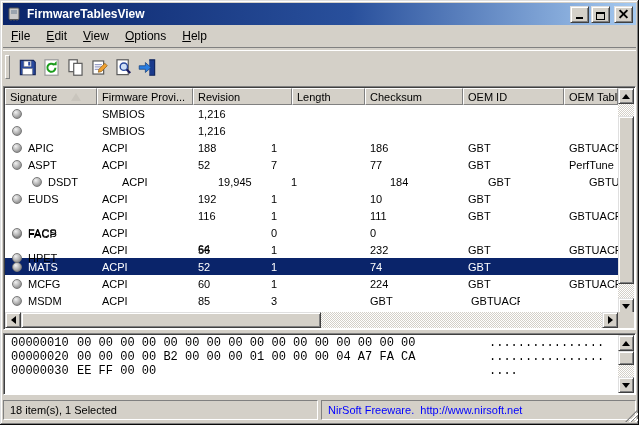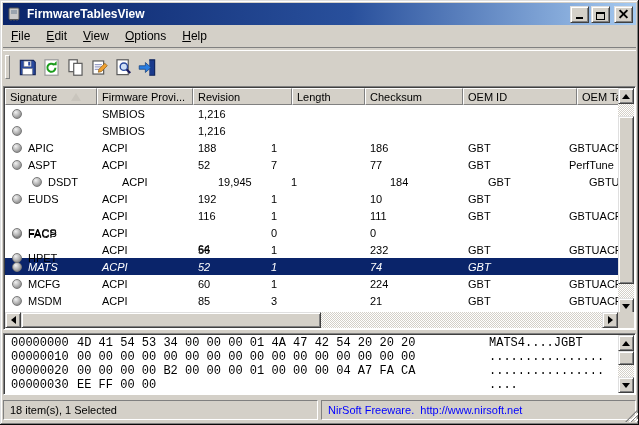--- a/index.html
+++ b/index.html
@@ -46,21 +46,21 @@
   .lv-header{position:absolute;left:1px;top:1px;height:17px;display:flex;overflow:hidden;width:613px;}
   .lv-h{height:17px;background:var(--face);box-sizing:border-box;flex:none;
     border-top:1px solid #fff;border-left:1px solid #fff;
     border-right:1px solid #808080;border-bottom:1px solid #808080;
     font-size:11px;display:flex;align-items:center;padding:0 4px;overflow:hidden;white-space:nowrap;}
   .sort-asc{width:0;height:0;margin-left:14px;
     border-left:5px solid transparent;border-right:5px solid transparent;
     border-bottom:8px solid #c9c5bd;}
   .lv-body{position:absolute;left:1px;top:18px;width:613px;height:207px;overflow:hidden;background:#fff;}
   .lv-row{display:flex;height:17px;align-items:center;font-size:11px;}
-  .lv-row.sel{background:var(--sel);color:#fff;font-style:italic;}
+  .lv-row.sel{background:var(--sel);color:#fff;}
   .lv-c{flex:none;box-sizing:border-box;padding-left:5px;white-space:nowrap;overflow:hidden;
     display:flex;align-items:center;height:17px;}
   .sphere{width:10px;height:10px;border-radius:50%;flex:none;margin:0 6px 0 2px;
     background:radial-gradient(circle at 35% 30%,#f2f2f2,#bbb 45%,#8d8d8d 78%,#6f6f6f);
     border:1px solid #7a7a7a;box-sizing:border-box;}
   
   .sb-btn{background:var(--face);border:1px solid;border-color:#dfdfdf #404040 #404040 #dfdfdf;
     box-shadow:inset 1px 1px 0 #fff,inset -1px -1px 0 #808080;box-sizing:border-box;
     display:flex;align-items:center;justify-content:center;}
   .sb-track{background-color:#fff;background-image:conic-gradient(#d4d0c8 25%,transparent 0 50%,#d4d0c8 0 75%,transparent 0);background-size:2px 2px;}
@@ -192,21 +192,21 @@
         </div>
         <div class="lv-h" style="width: 99px;">
           <span class="lv-h-lab">Revision</span>
         </div>
         <div class="lv-h" style="width: 73px;">
           <span class="lv-h-lab">Length</span>
         </div>
         <div class="lv-h" style="width: 98px;">
           <span class="lv-h-lab">Checksum</span>
         </div>
-        <div class="lv-h" style="width: 114px;">
+        <div class="lv-h" style="width: 101px;">
           <span class="lv-h-lab">OEM ID</span>
         </div>
         <div class="lv-h" style="width: 54px;">
           <span class="lv-h-lab">OEM Table</span>
         </div>
       </div>
     <div class="lv-body">
         <div class="lv-row">
           <div class="lv-c" style="width: 92px;">
             <span class="sphere"></span>
@@ -340,21 +340,20 @@
           <div class="lv-c" style="width: 54px;">GBTUACPI</div>
         </div>
         <div class="lv-row">
           <div class="lv-c" style="width: 92px;">
             <span class="sphere"></span>
             <span>MSDM</span>
           </div>
           <div class="lv-c" style="width: 96px;">ACPI</div>
           <div class="lv-c" style="width: 73px;">85</div>
           <div class="lv-c" style="width: 99px;">3</div>
-          <div class="lv-c" style="width: 98px;">21</div>
           <div class="lv-c" style="width: 101px;">GBT</div>
           <div class="lv-c" style="width: 54px;">GBTUACPI</div>
         </div>
         <div class="lv-row">
           <div class="lv-c" style="width: 92px;">
             <span>RSDT</span>
           </div>
           <div class="lv-c" style="width: 96px;">ACPI</div>
           <div class="lv-c" style="width: 73px;">84</div>
           <div class="lv-c" style="width: 99px;">1</div>
@@ -383,21 +382,20 @@
       <div class="sb-thumb"></div>
       <div class="sb-btn" style="left:597px;">
           <div class="tri right"></div>
         </div>
     </div>
     <div class="lv-corner"></div>
   </div>
 
   <div class="hexpanel">
     <div class="hex-lines">
-        <div class="hexline"><span class="ha">00000000</span><span class="hb">4D 41 54 53 34 00 00 00 01 4A 47 42 54 20 20 20</span><span class="hc">MATS4....JGBT</span></div>
         <div class="hexline"><span class="ha">00000010</span><span class="hb">00 00 00 00 00 00 00 00 00 00 00 00 00 00 00 00</span><span class="hc">................</span></div>
         <div class="hexline"><span class="ha">00000020</span><span class="hb">00 00 00 00 B2 00 00 00 01 00 00 00 04 A7 FA CA</span><span class="hc">................</span></div>
         <div class="hexline"><span class="ha">00000030</span><span class="hb">EE FF 00 00</span><span class="hc">....</span></div>
       </div>
     <div class="hex-vscroll">
       <div class="sb-btn" style="top:0;">
           <div class="tri up"></div>
         </div>
       <div class="sb-track"></div>
       <div class="sb-thumb"></div>

